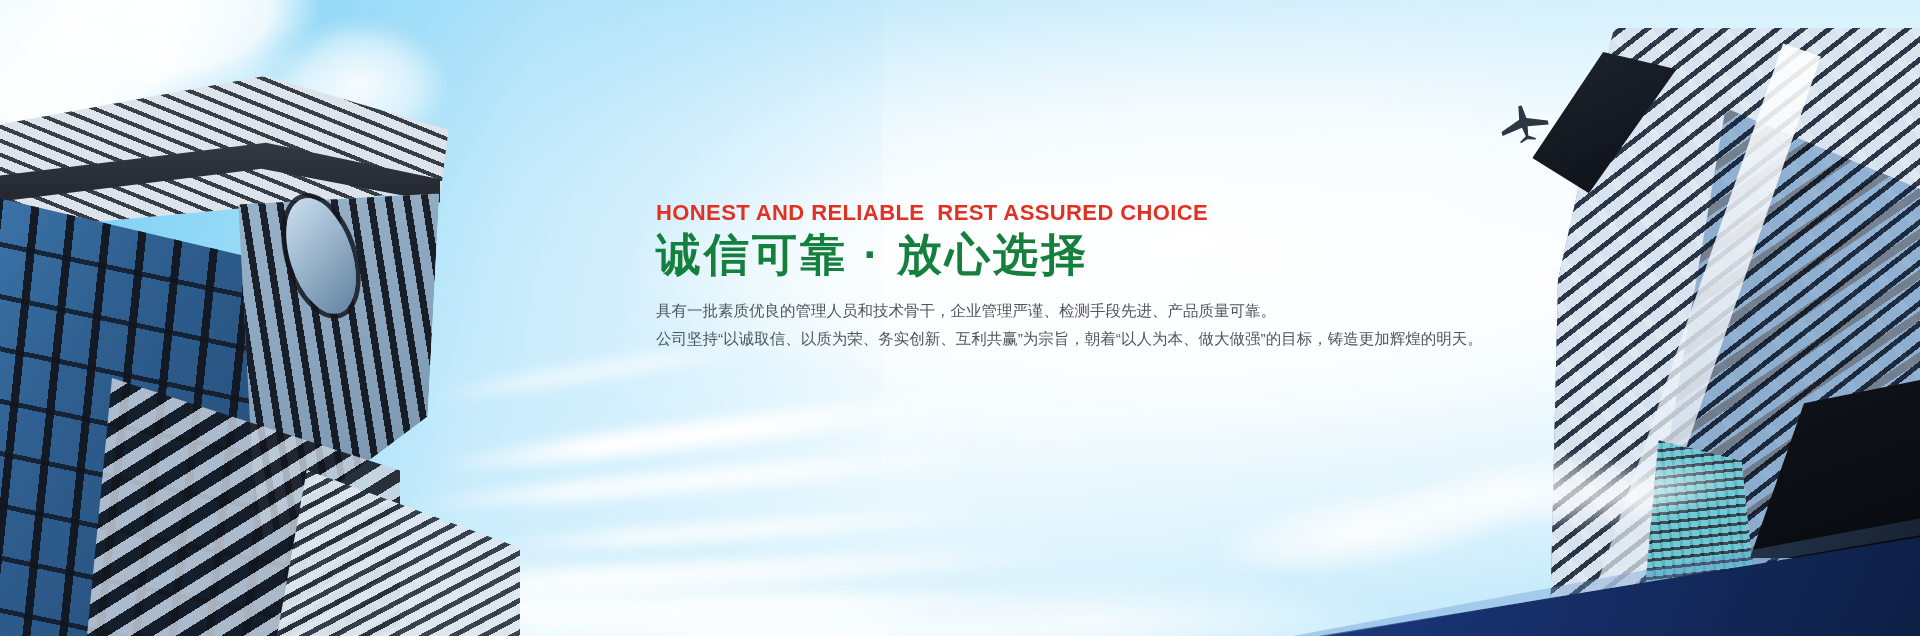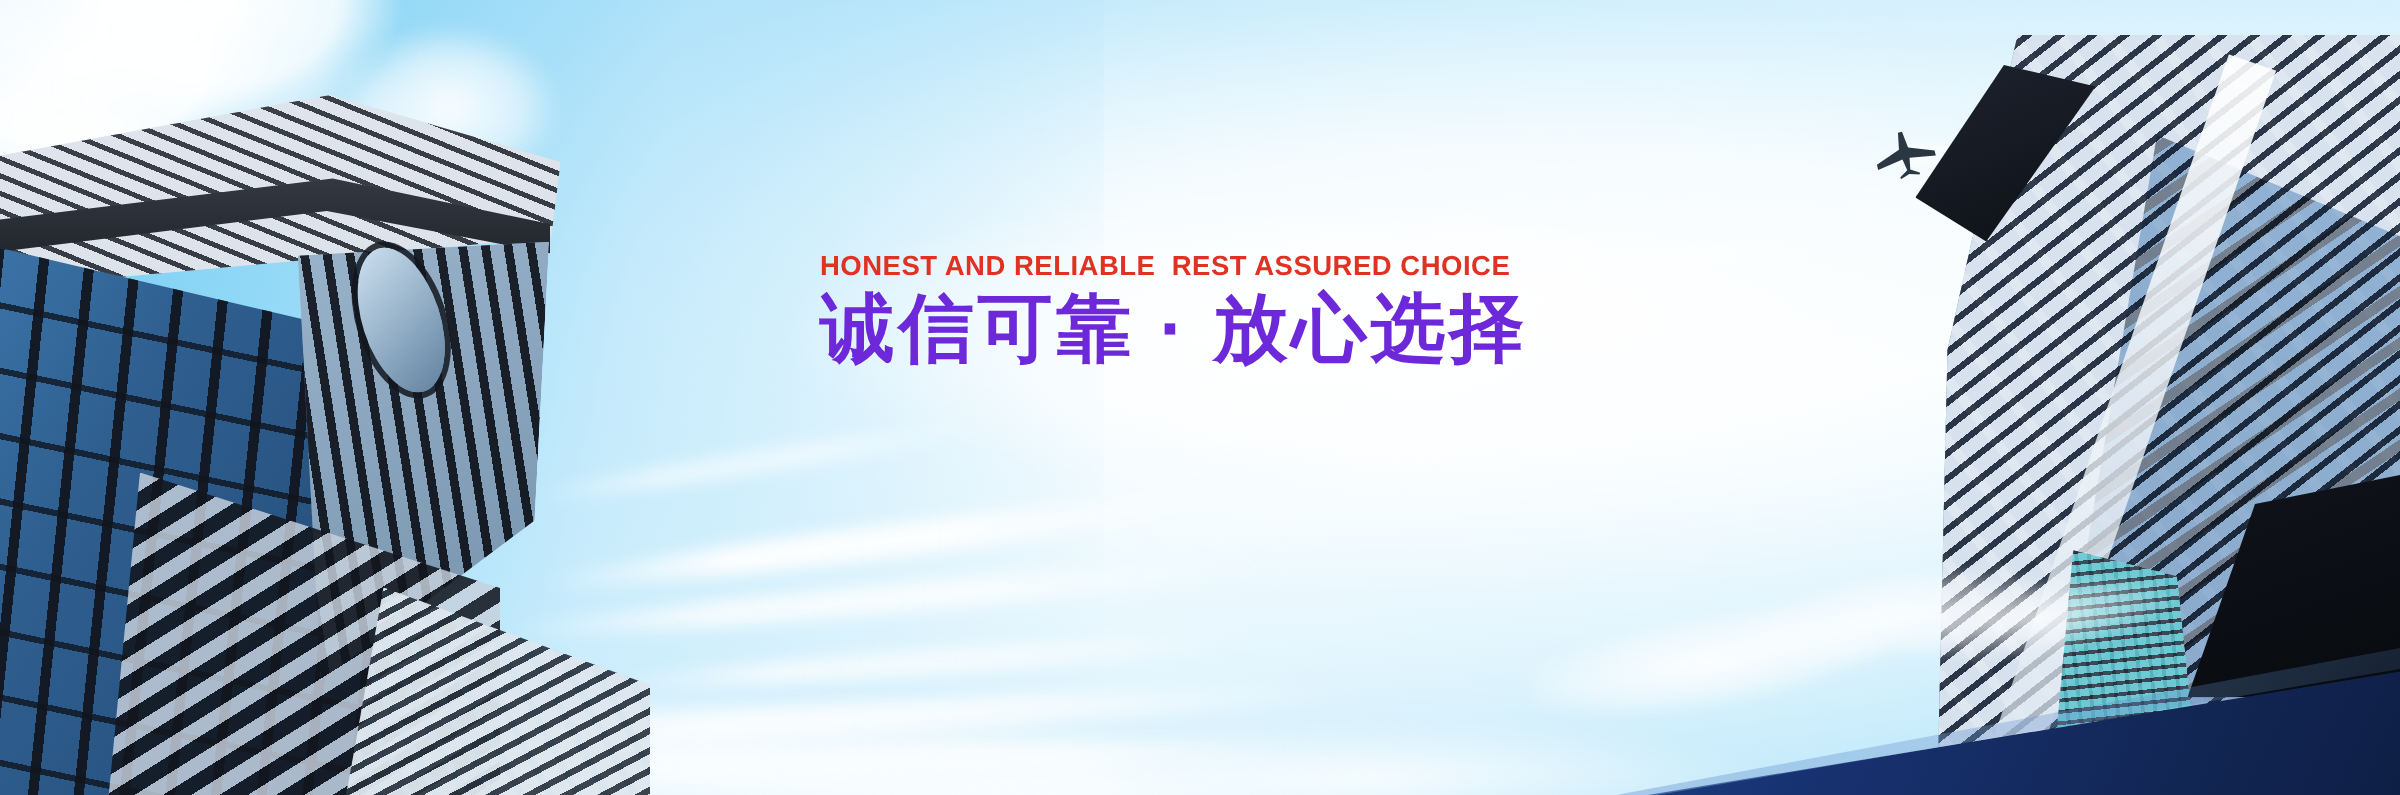--- a/index.html
+++ b/index.html
@@ -212,22 +212,22 @@
   .eyebrow{
     color:#e03123;
     font-size:22px;
     font-weight:600;
     letter-spacing:0.4px;
     line-height:1;
     margin:16px 0 8px 0;
     white-space:pre;
   }
   .headline{
-    color:#6d28d9;
-    font-size:60px;
+    color:#15803d;
+    font-size:45px;
     font-weight:700;
     line-height:1.04;
     margin:0 0 18px 0;
     letter-spacing:3px;
     white-space:nowrap;
     text-shadow:0 1px 0 rgba(255,255,255,0.25);
   }
   .desc{
     color:#4d565e;
     font-size:15.5px;
@@ -297,15 +297,19 @@
   </div>
 
   <div class="navy-clouds"></div>
   <div class="navy-wedge"></div>
   <div class="navy-wedge-edge"></div>
 
   <div class="copy-glow"></div>
   <div class="copy">
     <p class="eyebrow">HONEST AND RELIABLE  REST ASSURED CHOICE</p>
     <h1 class="headline">诚信可靠 · 放心选择</h1>
+    <div class="desc">
+      <span class="desc-line">具有一批素质优良的管理人员和技术骨干，企业管理严谨、检测手段先进、产品质量可靠。</span>
+      <span class="desc-line">公司坚持“以诚取信、以质为荣、务实创新、互利共赢”为宗旨，朝着“以人为本、做大做强”的目标，铸造更加辉煌的明天。</span>
+    </div>
   </div>
 
 </div>
 
 </body></html>

